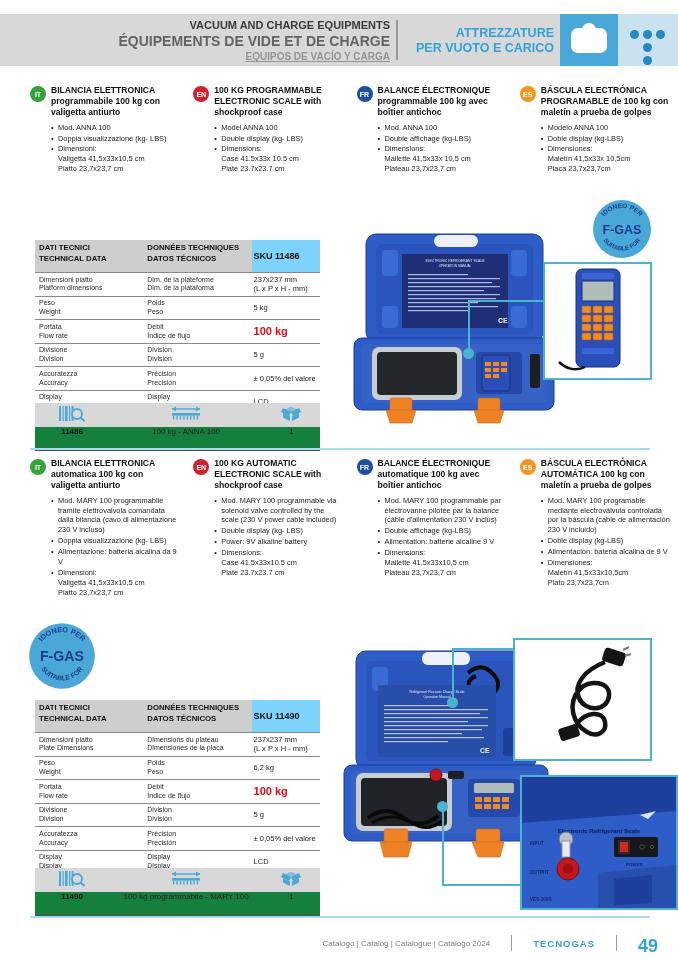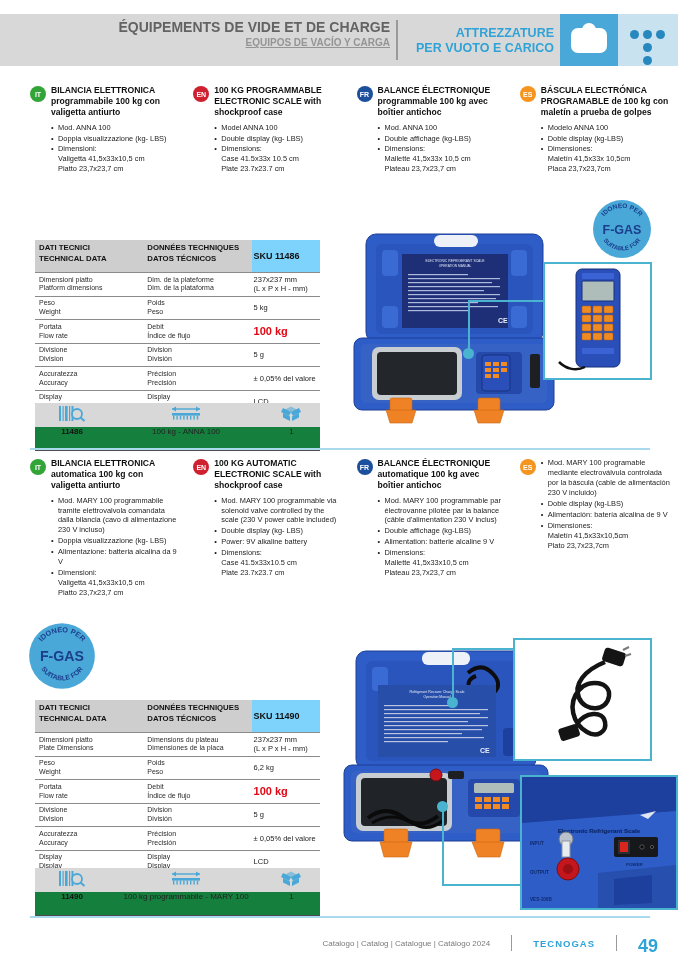--- a/index.html
+++ b/index.html
@@ -65,20 +65,21 @@
   .foot-sep { width:1px; height:16px; background:#9a9a9a; }
   .foot-brand { font-size:9.5px; font-weight:bold; color:#2fa3d7; letter-spacing:1px; }
   .foot-page { font-size:18px; font-weight:bold; color:#2fa3d7;margin-top:7px; }
   svg text { font-family:"Liberation Sans", sans-serif; }
 </style>
 </head>
 <body>
 
 <div class="band"></div>
 <div class="tri-titles">
+  <div class="l1">VACUUM AND CHARGE EQUIPMENTS</div>
   <div class="l2">ÉQUIPEMENTS DE VIDE ET DE CHARGE</div>
   <div class="l3">EQUIPOS DE VACÍO Y CARGA</div>
 </div>
 <div class="head-div"></div>
 <div class="accent-title">
   <div>ATTREZZATURE</div>
   <div>PER VUOTO E CARICO</div>
 </div>
 <div class="logo-sq">
   <div class="suitcase"></div>
@@ -352,20 +353,21 @@
     <div class="desc-title">BALANCE ÉLECTRONIQUE automatique 100 kg avec boîtier antichoc</div>
     <div class="bullet">Mod. MARY 100 programmable par électrovanne pilotée par la balance (câble d'alimentation 230 V inclus)</div>
     <div class="bullet">Double affichage (kg-LBS)</div>
     <div class="bullet">Alimentation: batterie alcaline 9 V</div>
     <div class="bullet">Dimensions:
 Mallette 41,5x33x10,5 cm
 Plateau 23,7x23,7 cm</div>
   </div>
   <div class="desc-col">
     <span class="lang-badge b-es">ES</span>
+    <div class="desc-title">BÁSCULA ELECTRÓNICA AUTOMÁTICA 100 kg con maletín a prueba de golpes</div>
     <div class="bullet">Mod. MARY 100 programable mediante electroválvula controlada por la báscula (cable de alimentación 230 V incluido)</div>
     <div class="bullet">Doble display (kg-LBS)</div>
     <div class="bullet">Alimentación: batería alcalina de 9 V</div>
     <div class="bullet">Dimensiones:
 Maletín 41,5x33x10,5cm
 Plato 23,7x23,7cm</div>
   </div>
 </div>
 
 <svg class="fgas" style="left:28px;top:622px" width="68" height="68" viewBox="0 0 60 60">

